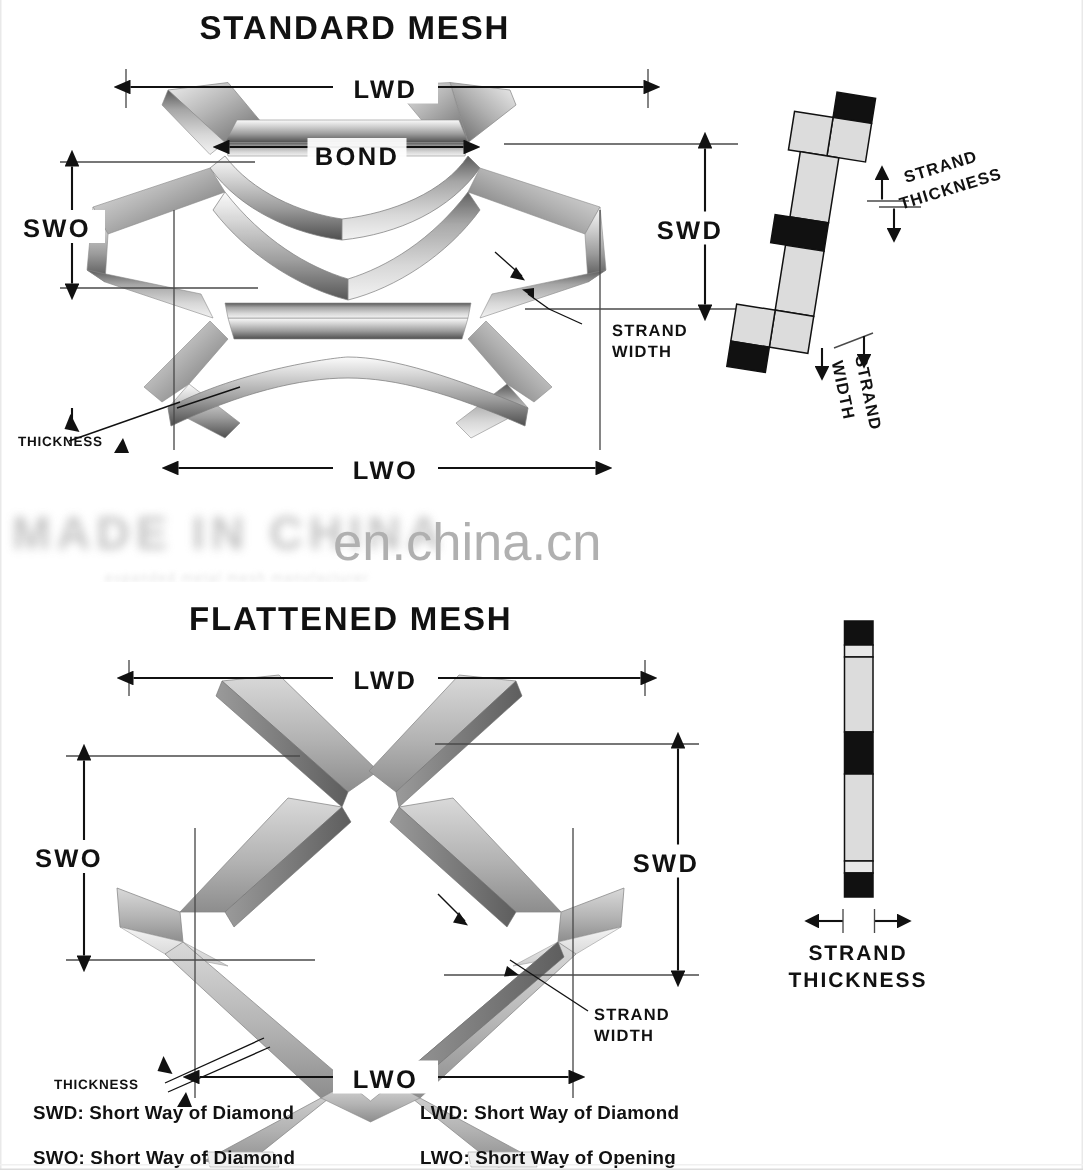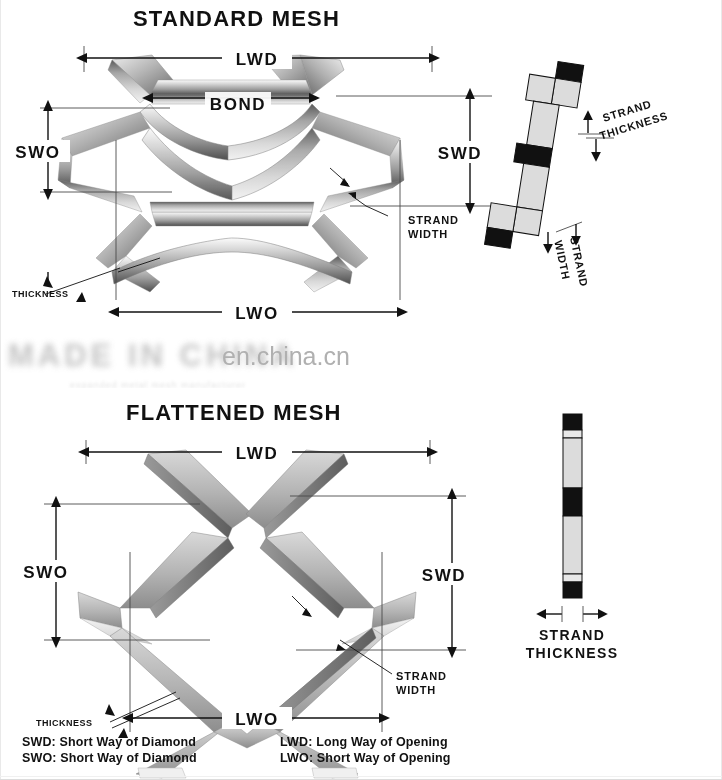--- a/index.html
+++ b/index.html
@@ -58,35 +58,35 @@
   .wm-blur{
     position:absolute;left:8px;top:2px;
     font-size:31px;font-weight:bold;color:#b9b9b9;
     letter-spacing:4px;white-space:nowrap;
     filter:blur(3.2px);
     opacity:.85;
     font-family:"Liberation Sans","DejaVu Sans",sans-serif;
   }
   .wm-main{
     position:absolute;left:222px;top:6px;
-    font-size:25px;color:#b0b0b0;letter-spacing:0px;white-space:nowrap;
+    font-size:35px;color:#b0b0b0;letter-spacing:0px;white-space:nowrap;
     font-family:"Liberation Sans","DejaVu Sans",sans-serif;
     font-weight:400;
   }
   .wm-sub{
     position:absolute;left:70px;top:44px;
     font-size:9px;color:#e2e2e2;letter-spacing:1px;white-space:nowrap;
     filter:blur(1.6px);
   }
 
   
   .legend{
     position:absolute;left:22px;top:735px;width:560px;
     display:grid;grid-template-columns:258px 1fr;
-    row-gap:2px;
+    row-gap:16px;
   }
   .legend-item{
     font-size:12.5px;font-weight:bold;color:#111;
     letter-spacing:0.15px;white-space:nowrap;
     font-family:"Liberation Sans","DejaVu Sans",sans-serif;
   }
 </style>
 </head>
 <body>
 
@@ -384,21 +384,21 @@
         <line class="extline" x1="562" y1="214" x2="562" y2="230" stroke="#111" stroke-width="1.2"></line>
         <line class="extline" x1="583" y1="214" x2="583" y2="230" stroke="#111" stroke-width="1.2"></line>
       </g>
       <text class="dimtext dimtext-md" x="572" y="248" text-anchor="middle" style="font-size:14px;letter-spacing:1.3px;">STRAND</text>
       <text class="dimtext dimtext-md" x="572" y="266" text-anchor="middle" style="font-size:14px;letter-spacing:1.3px;">THICKNESS</text>
     </svg>
   </div>
 
   <div class="legend">
     <div class="legend-item">SWD: Short Way of Diamond</div>
-    <div class="legend-item">LWD: Long Way of Opening</div>
+    <div class="legend-item">LWD: Short Way of Diamond</div>
     <div class="legend-item">SWO: Short Way of Diamond</div>
     <div class="legend-item">LWO: Short Way of Opening</div>
   </div>
 
   <div class="edge-line edge-bottom"></div>
   <div class="edge-line edge-bottom2"></div>
 
 </div>
 
 </body></html>

